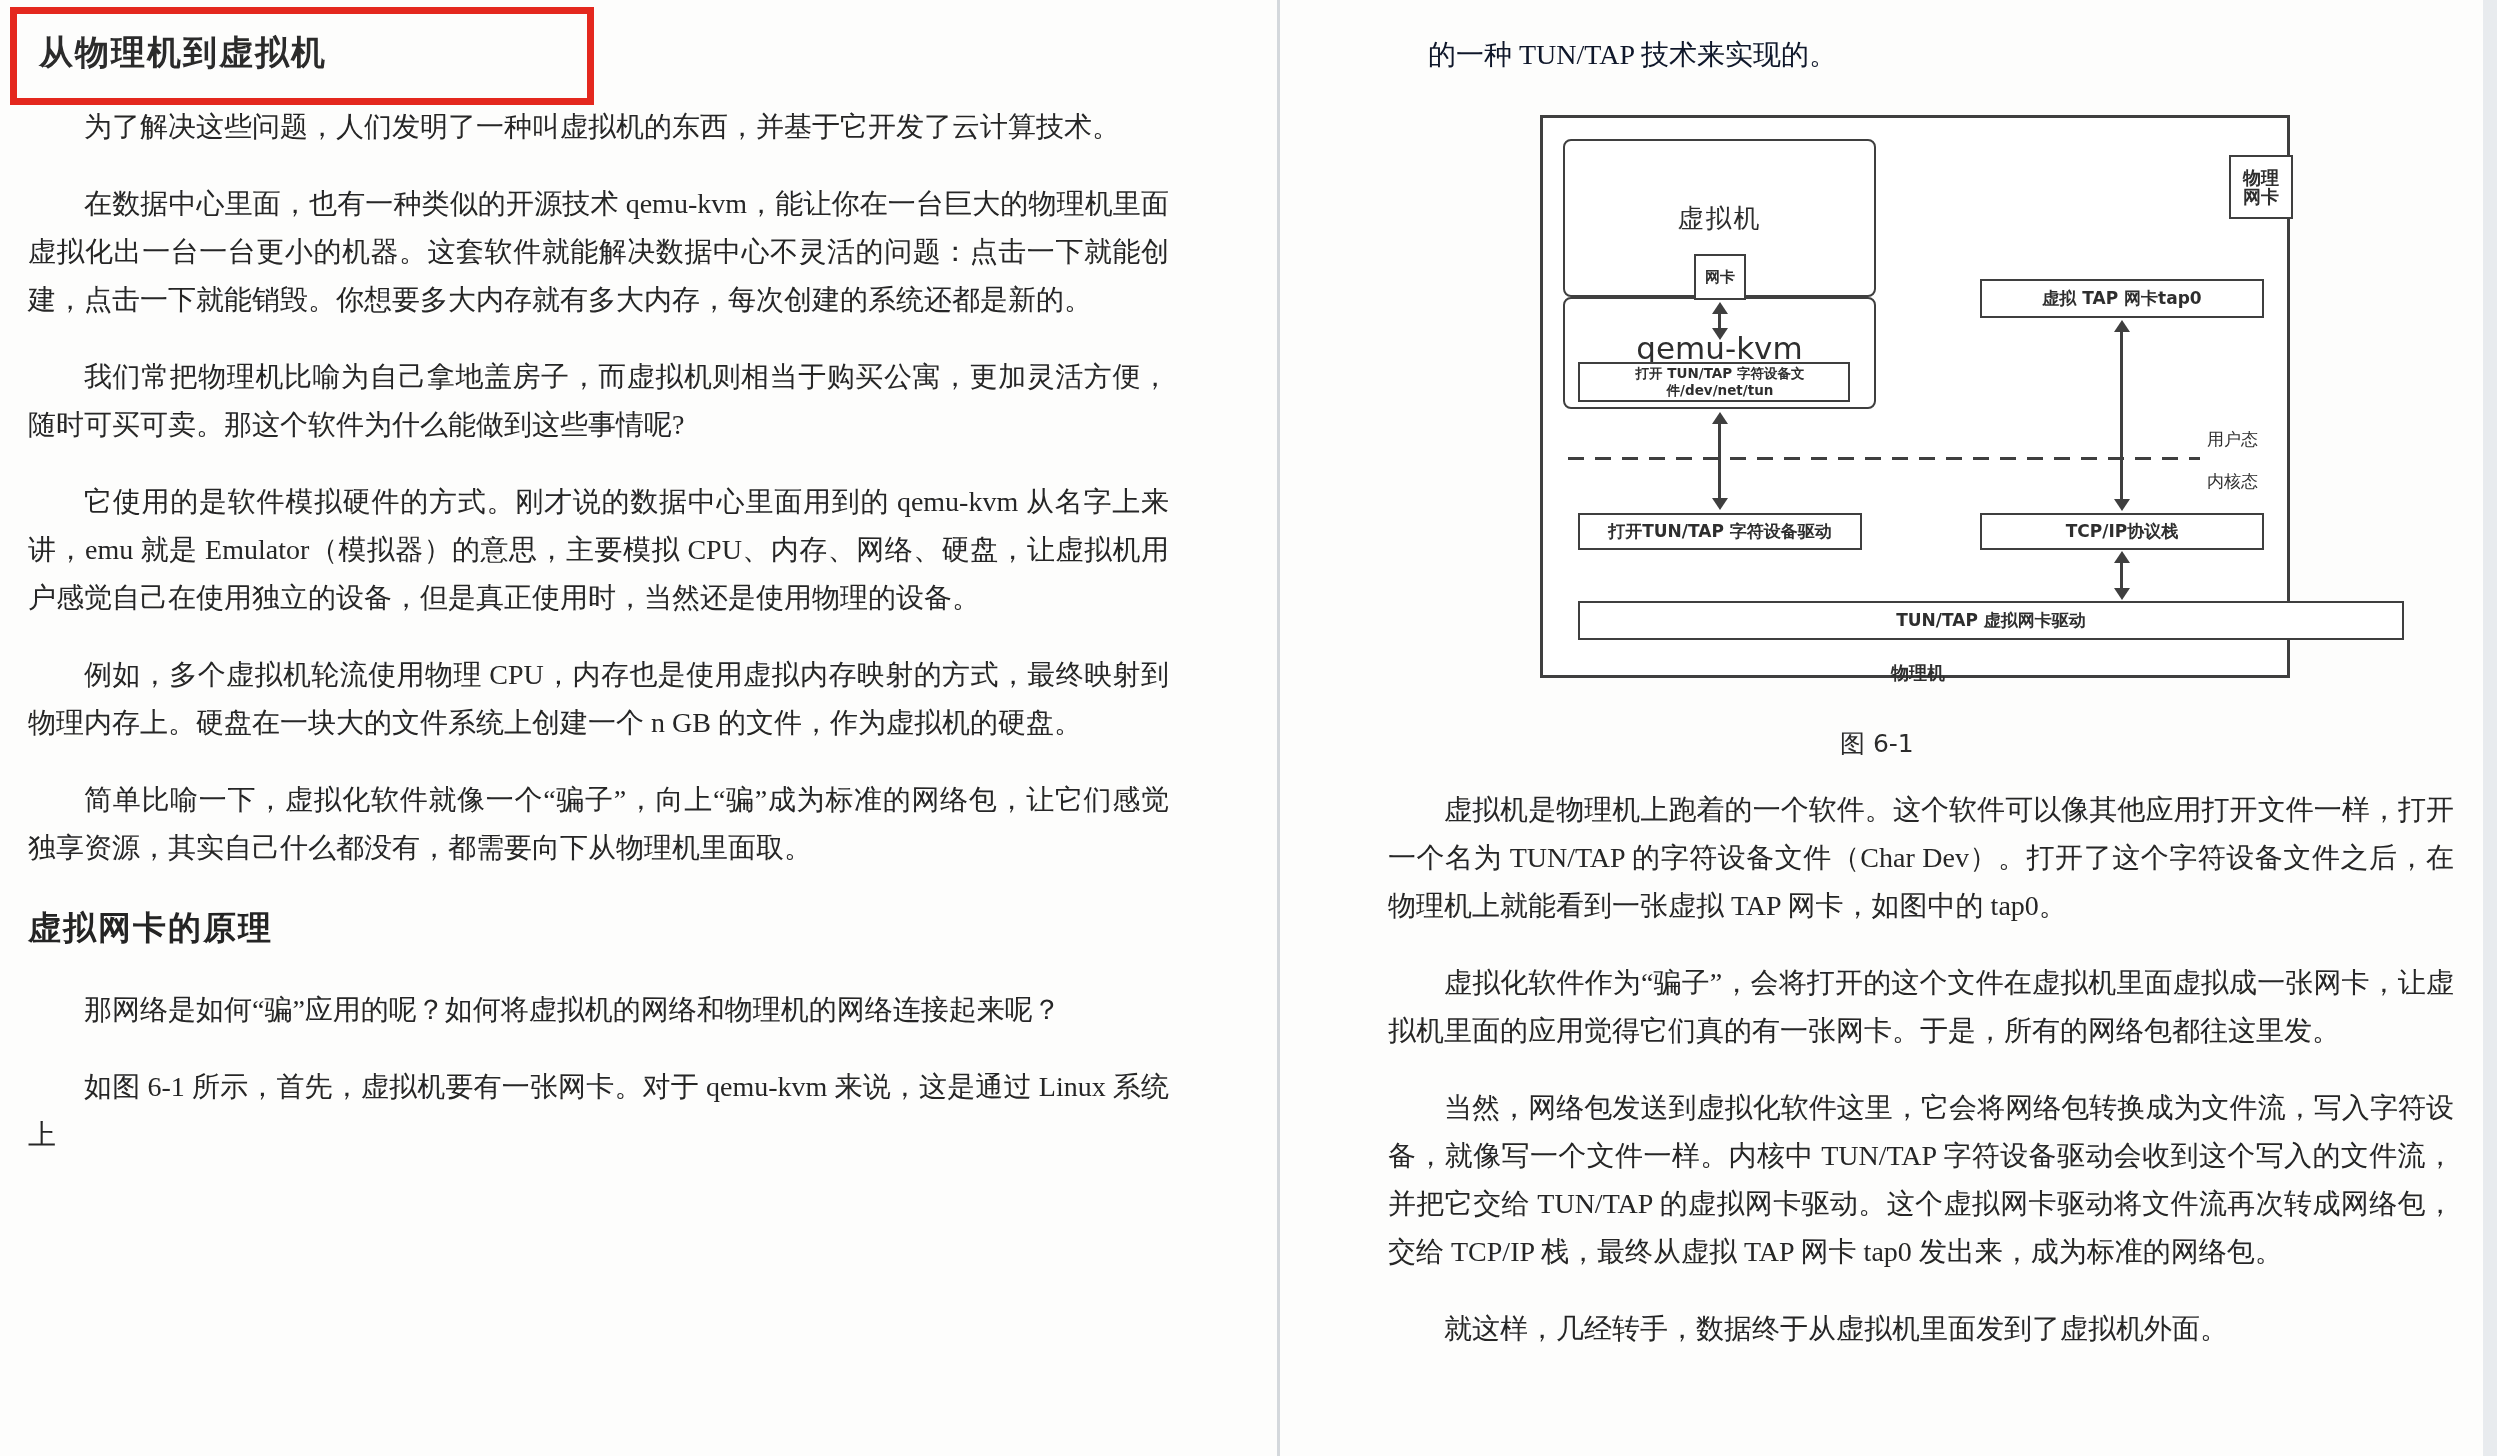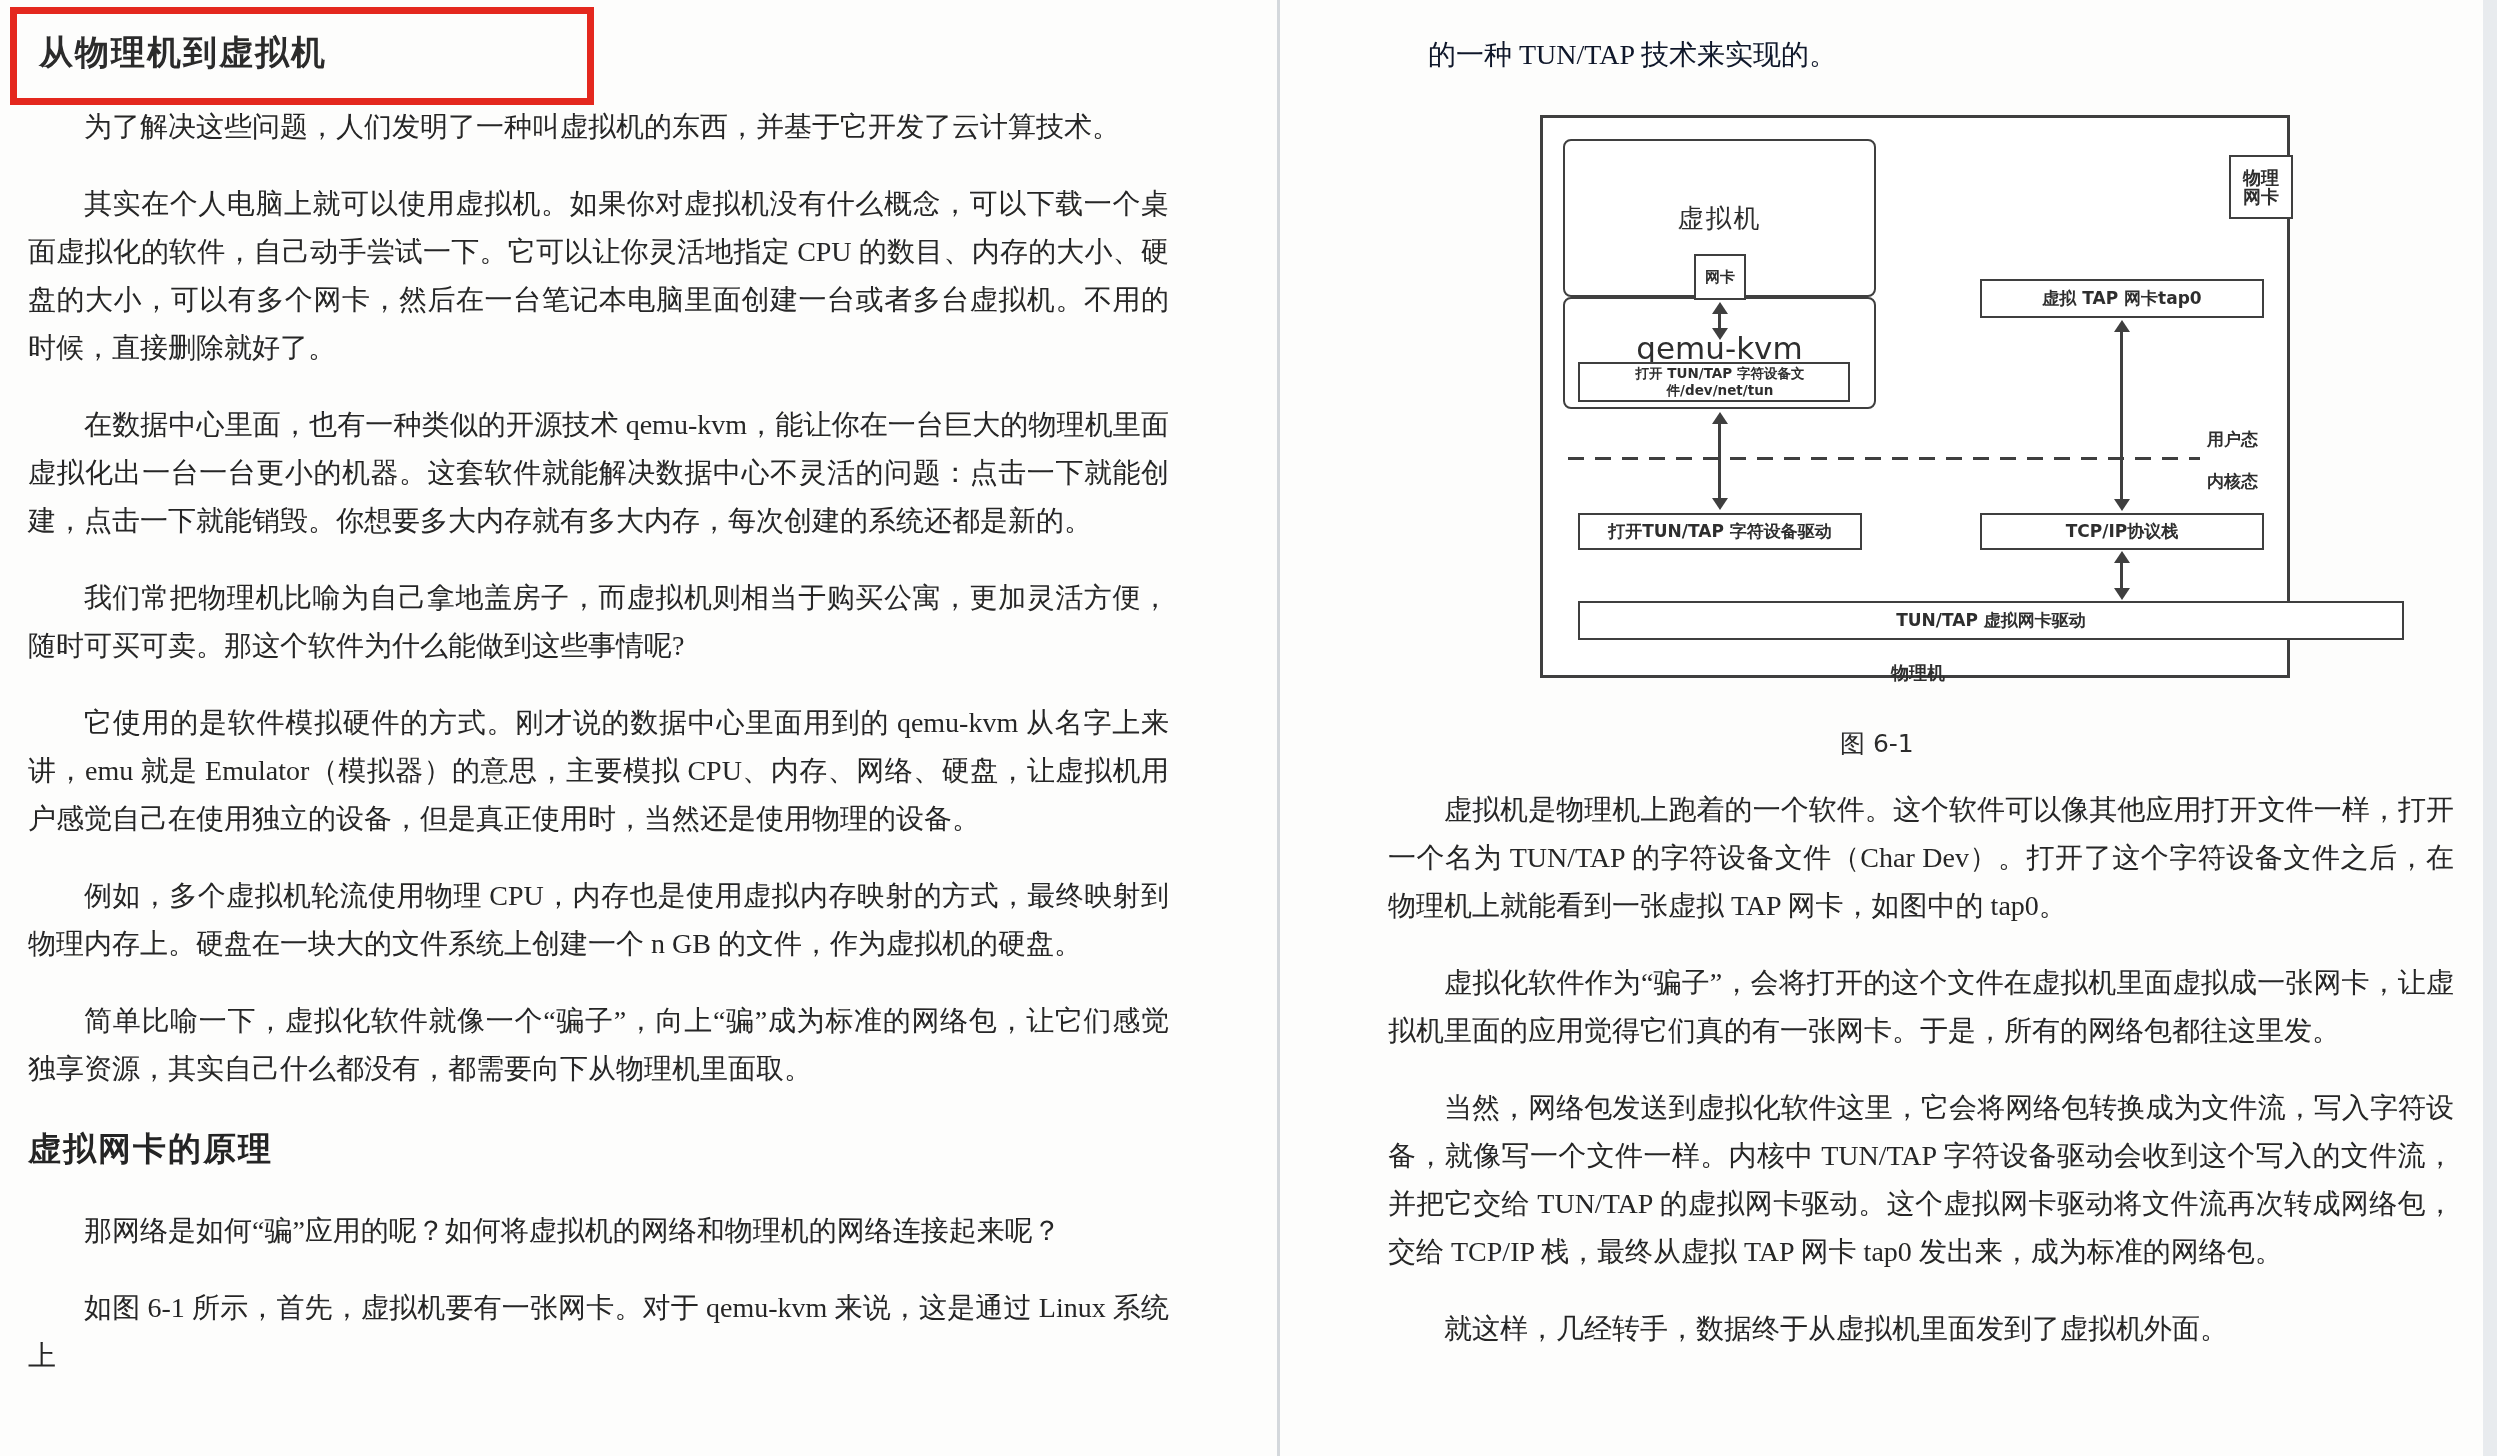--- a/index.html
+++ b/index.html
@@ -80,21 +80,21 @@
   .tcpip-box  { left:437px; top:395px; width:284px; height:37px; font-size:17px; font-weight:600; }
   .tdriver-box{ left:35px;  top:483px; width:826px; height:39px; font-size:17px; font-weight:600; }
   .machine-label {
     position:absolute; left:0; top:543px; width:750px; text-align:center;
     font-family:"DejaVu Sans","Liberation Sans",sans-serif;
     font-size:18px; font-weight:600; color:#2e2e2e;
   }
   .mode-label {
     position:absolute; left:664px;
     font-family:"DejaVu Sans","Liberation Sans",sans-serif;
-    font-size:17px; font-weight:700; color:#2e2e2e;
+    font-size:17px; font-weight:400; color:#2e2e2e;
   }
   .user-mode   { top:310px; }
   .kernel-mode { top:352px; }
   .dash-line {
     position:absolute; left:25px; top:339px; width:632px; height:3px;
     background:repeating-linear-gradient(90deg,#3f3f3f 0 16px,transparent 16px 27px);
   }
   .varrow { position:absolute; width:3px; background:#3f3f3f; z-index:1; }
   .varrow::before {
     content:""; position:absolute; left:-6.5px; top:-12px;
@@ -115,21 +115,20 @@
 <body>
 
 <section>
 
   <div class="red-box">
     <h1>从物理机到虚拟机</h1>
   </div>
 
   <div class="left-text">
     <p class="body-par">为了解决这些问题，人们发明了一种叫虚拟机的东西，并基于它开发了云计算技术。</p>
-    <p class="body-par">其实在个人电脑上就可以使用虚拟机。如果你对虚拟机没有什么概念，可以下载一个桌面虚拟化的软件，自己动手尝试一下。它可以让你灵活地指定 CPU 的数目、内存的大小、硬盘的大小，可以有多个网卡，然后在一台笔记本电脑里面创建一台或者多台虚拟机。不用的时候，直接删除就好了。</p>
     <p class="body-par">在数据中心里面，也有一种类似的开源技术 qemu-kvm，能让你在一台巨大的物理机里面虚拟化出一台一台更小的机器。这套软件就能解决数据中心不灵活的问题：点击一下就能创建，点击一下就能销毁。你想要多大内存就有多大内存，每次创建的系统还都是新的。</p>
     <p class="body-par">我们常把物理机比喻为自己拿地盖房子，而虚拟机则相当于购买公寓，更加灵活方便，随时可买可卖。那这个软件为什么能做到这些事情呢?</p>
     <p class="body-par">它使用的是软件模拟硬件的方式。刚才说的数据中心里面用到的 qemu-kvm 从名字上来讲，emu 就是 Emulator（模拟器）的意思，主要模拟 CPU、内存、网络、硬盘，让虚拟机用户感觉自己在使用独立的设备，但是真正使用时，当然还是使用物理的设备。</p>
     <p class="body-par">例如，多个虚拟机轮流使用物理 CPU，内存也是使用虚拟内存映射的方式，最终映射到物理内存上。硬盘在一块大的文件系统上创建一个 n GB 的文件，作为虚拟机的硬盘。</p>
     <p class="body-par">简单比喻一下，虚拟化软件就像一个“骗子”，向上“骗”成为标准的网络包，让它们感觉独享资源，其实自己什么都没有，都需要向下从物理机里面取。</p>
     <h2>虚拟网卡的原理</h2>
     <p class="body-par">那网络是如何“骗”应用的呢？如何将虚拟机的网络和物理机的网络连接起来呢？</p>
     <p class="body-par">如图 6-1 所示，首先，虚拟机要有一张网卡。对于 qemu-kvm 来说，这是通过 Linux 系统上</p>
   </div>
 

